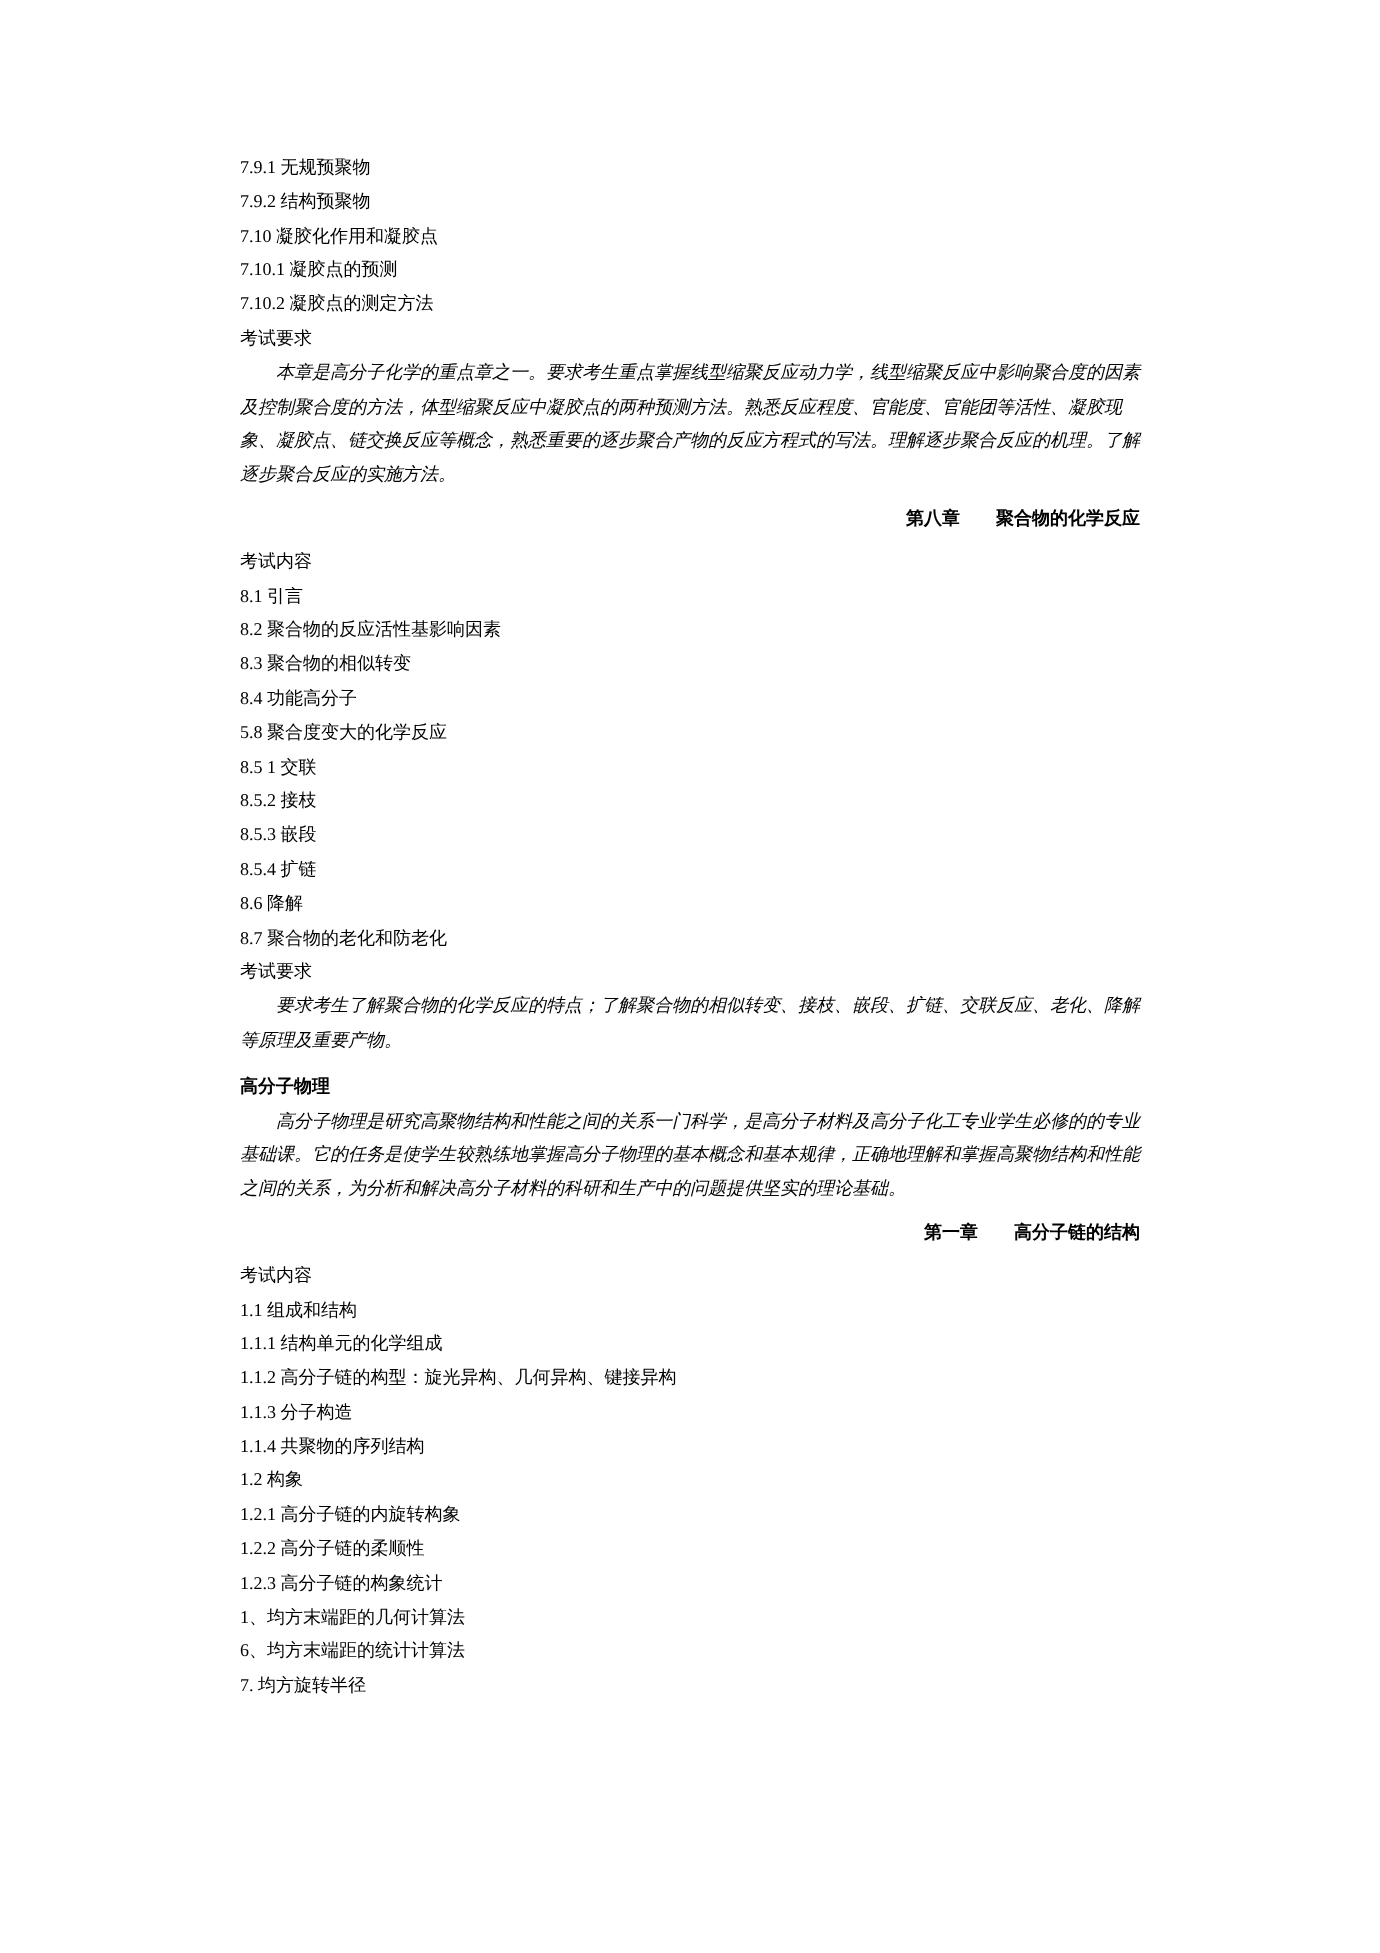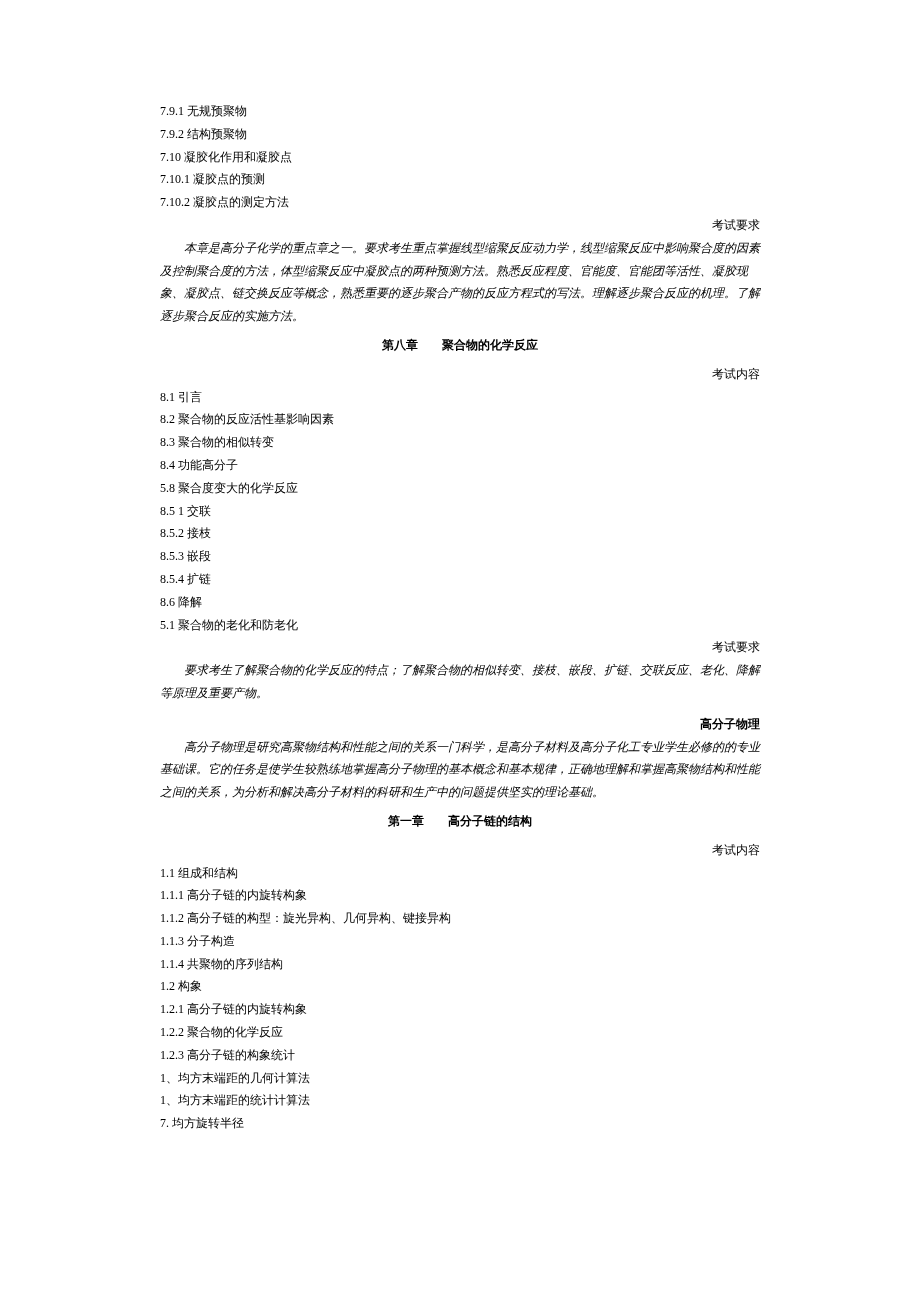--- a/index.html
+++ b/index.html
@@ -9,23 +9,23 @@
       color: #000;
       background: #fff;
       margin: 0;
       padding: 100px 160px 60px 160px;
       width: 920px;
       box-sizing: border-box;
     }
     .indent-3 { margin-left: 5.5em; }
     .indent-2 { margin-left: 3em; }
     .indent-1 { margin-left: 1.5em; }
-    .indent-0 { margin-left: 0; text-align: right; }
+    .indent-0 { margin-left: 0; }
     .chapter-title {
-      text-align: center;
+      text-align: right;
       font-weight: bold;
       margin: 6px 0;
     }
     .para {
       text-indent: 2em;
       margin: 0;
       font-style: italic;
     }
     .line { margin: 0; }
     .sec-title { font-weight: bold; margin-top: 8px; }
@@ -48,35 +48,35 @@
 <p class="line indent-2">8.1 引言</p>
 <p class="line indent-2">8.2 聚合物的反应活性基影响因素</p>
 <p class="line indent-2">8.3 聚合物的相似转变</p>
 <p class="line indent-2">8.4 功能高分子</p>
 <p class="line indent-2">5.8 聚合度变大的化学反应</p>
 <p class="line indent-3">8.5 1 交联</p>
 <p class="line indent-3">8.5.2 接枝</p>
 <p class="line indent-3">8.5.3 嵌段</p>
 <p class="line indent-3">8.5.4 扩链</p>
 <p class="line indent-2">8.6 降解</p>
-<p class="line indent-2">5.1 聚合物的老化和防老化</p>
+<p class="line indent-2">8.7 聚合物的老化和防老化</p>
 
 <p class="line indent-0">考试要求</p>
 <p class="para">要求考生了解聚合物的化学反应的特点；了解聚合物的相似转变、接枝、嵌段、扩链、交联反应、老化、降解等原理及重要产物。</p>
 
 <p class="line indent-0 sec-title">高分子物理</p>
 <p class="para">高分子物理是研究高聚物结构和性能之间的关系一门科学，是高分子材料及高分子化工专业学生必修的的专业基础课。它的任务是使学生较熟练地掌握高分子物理的基本概念和基本规律，正确地理解和掌握高聚物结构和性能之间的关系，为分析和解决高分子材料的科研和生产中的问题提供坚实的理论基础。</p>
 
 <p class="chapter-title">第一章  高分子链的结构</p>
 
 <p class="line indent-0">考试内容</p>
 <p class="line indent-1">1.1 组成和结构</p>
-<p class="line indent-2">1.1.1 高分子链的内旋转构象</p>
+<p class="line indent-2">1.1.1 结构单元的化学组成</p>
 <p class="line indent-1">1.1.2 高分子链的构型：旋光异构、几何异构、键接异构</p>
 <p class="line indent-1">1.1.3 分子构造</p>
 <p class="line indent-1">1.1.4 共聚物的序列结构</p>
 <p class="line indent-2">1.2 构象</p>
 <p class="line indent-1">1.2.1 高分子链的内旋转构象</p>
-<p class="line indent-1">1.2.2 聚合物的化学反应</p>
+<p class="line indent-1">1.2.2 高分子链的柔顺性</p>
 <p class="line indent-1">1.2.3 高分子链的构象统计</p>
 <p class="line indent-3">1、均方末端距的几何计算法</p>
-<p class="line indent-3">1、均方末端距的统计计算法</p>
+<p class="line indent-3">6、均方末端距的统计计算法</p>
 <p class="line indent-3">7. 均方旋转半径</p>
 
 </body></html>

